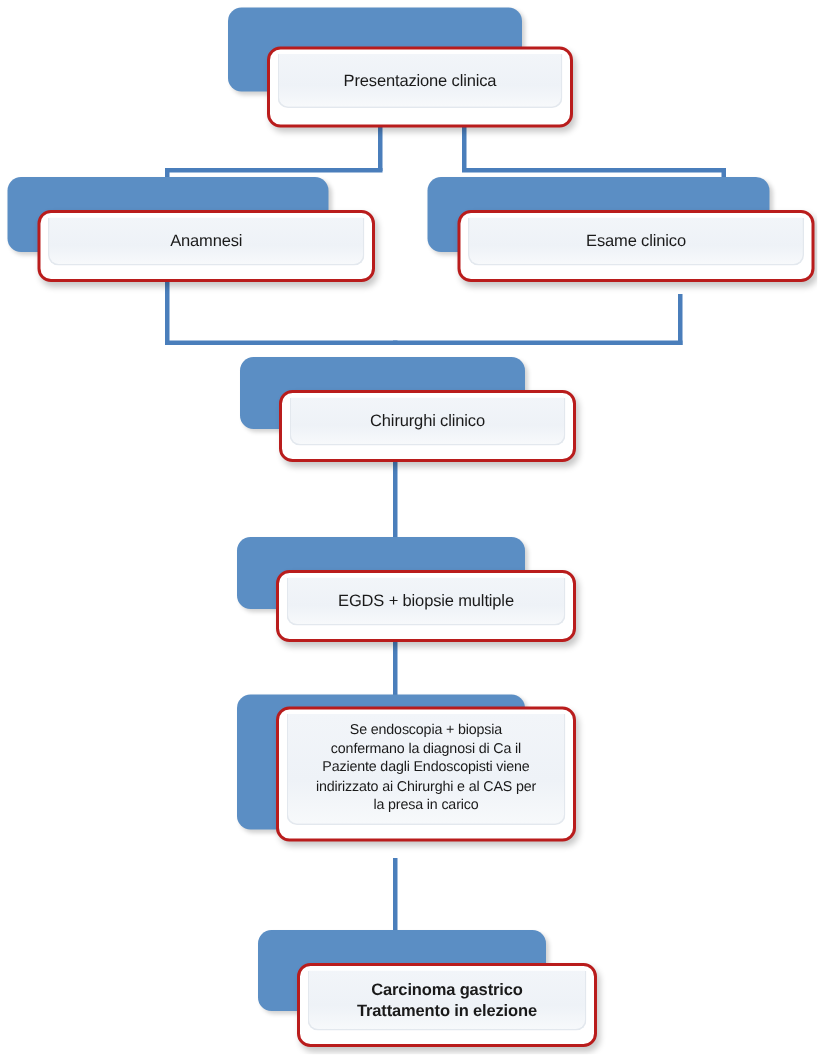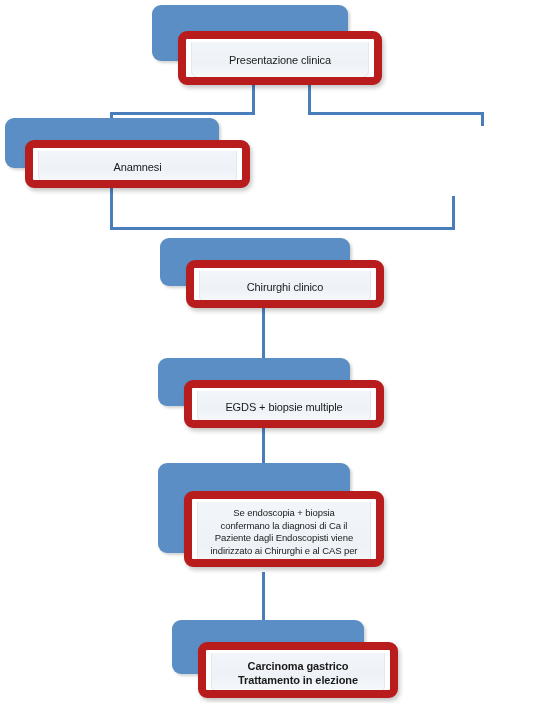--- a/index.html
+++ b/index.html
@@ -37,21 +37,21 @@
     position: absolute;
     left: 0;
     top: 0;
     background: #5b8ec4;
     border-radius: 9px;
     box-shadow: 2px 2px 3px rgba(0,0,0,0.18);
   }
   .node .front {
     position: absolute;
     background: #ffffff;
-    border: 8px solid #b91c1c;
+    border: 2px solid #b91c1c;
     border-radius: 9px;
     box-shadow: 2px 3px 4px rgba(0,0,0,0.22);
     box-sizing: border-box;
     overflow: hidden;
   }
   .node .inner {
     position: absolute;
     left: 5px;
     right: 5px;
     top: 3px;
@@ -113,20 +113,28 @@
 
   <div class="node" style="left:5px; top:118px; width:245px; height:72px;">
     <div class="back" style="width:214px; height:50px;"></div>
     <div class="front" style="left:20px; top:22px; width:225px; height:48px;">
       <div class="inner" style="height:32px;">
         <span class="label">Anamnesi</span>
       </div>
     </div>
   </div>
 
+  <div class="node" style="left:285px; top:118px; width:258px; height:72px;">
+    <div class="back" style="width:228px; height:50px;"></div>
+    <div class="front" style="left:20px; top:22px; width:238px; height:48px;">
+      <div class="inner" style="height:32px;">
+        <span class="label">Esame clinico</span>
+      </div>
+    </div>
+  </div>
 
   <div class="node" style="left:160px; top:238px; width:224px; height:70px;">
     <div class="back" style="width:190px; height:48px;"></div>
     <div class="front" style="left:26px; top:22px; width:198px; height:48px;">
       <div class="inner" style="height:32px;">
         <span class="label">Chirurghi clinico</span>
       </div>
     </div>
   </div>
 
@@ -134,21 +142,21 @@
     <div class="back" style="width:192px; height:48px;"></div>
     <div class="front" style="left:26px; top:22px; width:200px; height:48px;">
       <div class="inner" style="height:32px;">
         <span class="label">EGDS + biopsie multiple</span>
       </div>
     </div>
   </div>
 
   <div class="node small-text" style="left:158px; top:463px; width:226px; height:112px;">
     <div class="back" style="width:192px; height:90px;"></div>
-    <div class="front" style="left:26px; top:28px; width:200px; height:76px;">
+    <div class="front" style="left:26px; top:8px; width:200px; height:90px;">
       <div class="inner" style="height:74px;">
         <span class="label">Se endoscopia + biopsia
 confermano la diagnosi di Ca il
 Paziente dagli Endoscopisti viene
 indirizzato ai Chirurghi e al CAS per
 la presa in carico</span>
       </div>
     </div>
   </div>
 

